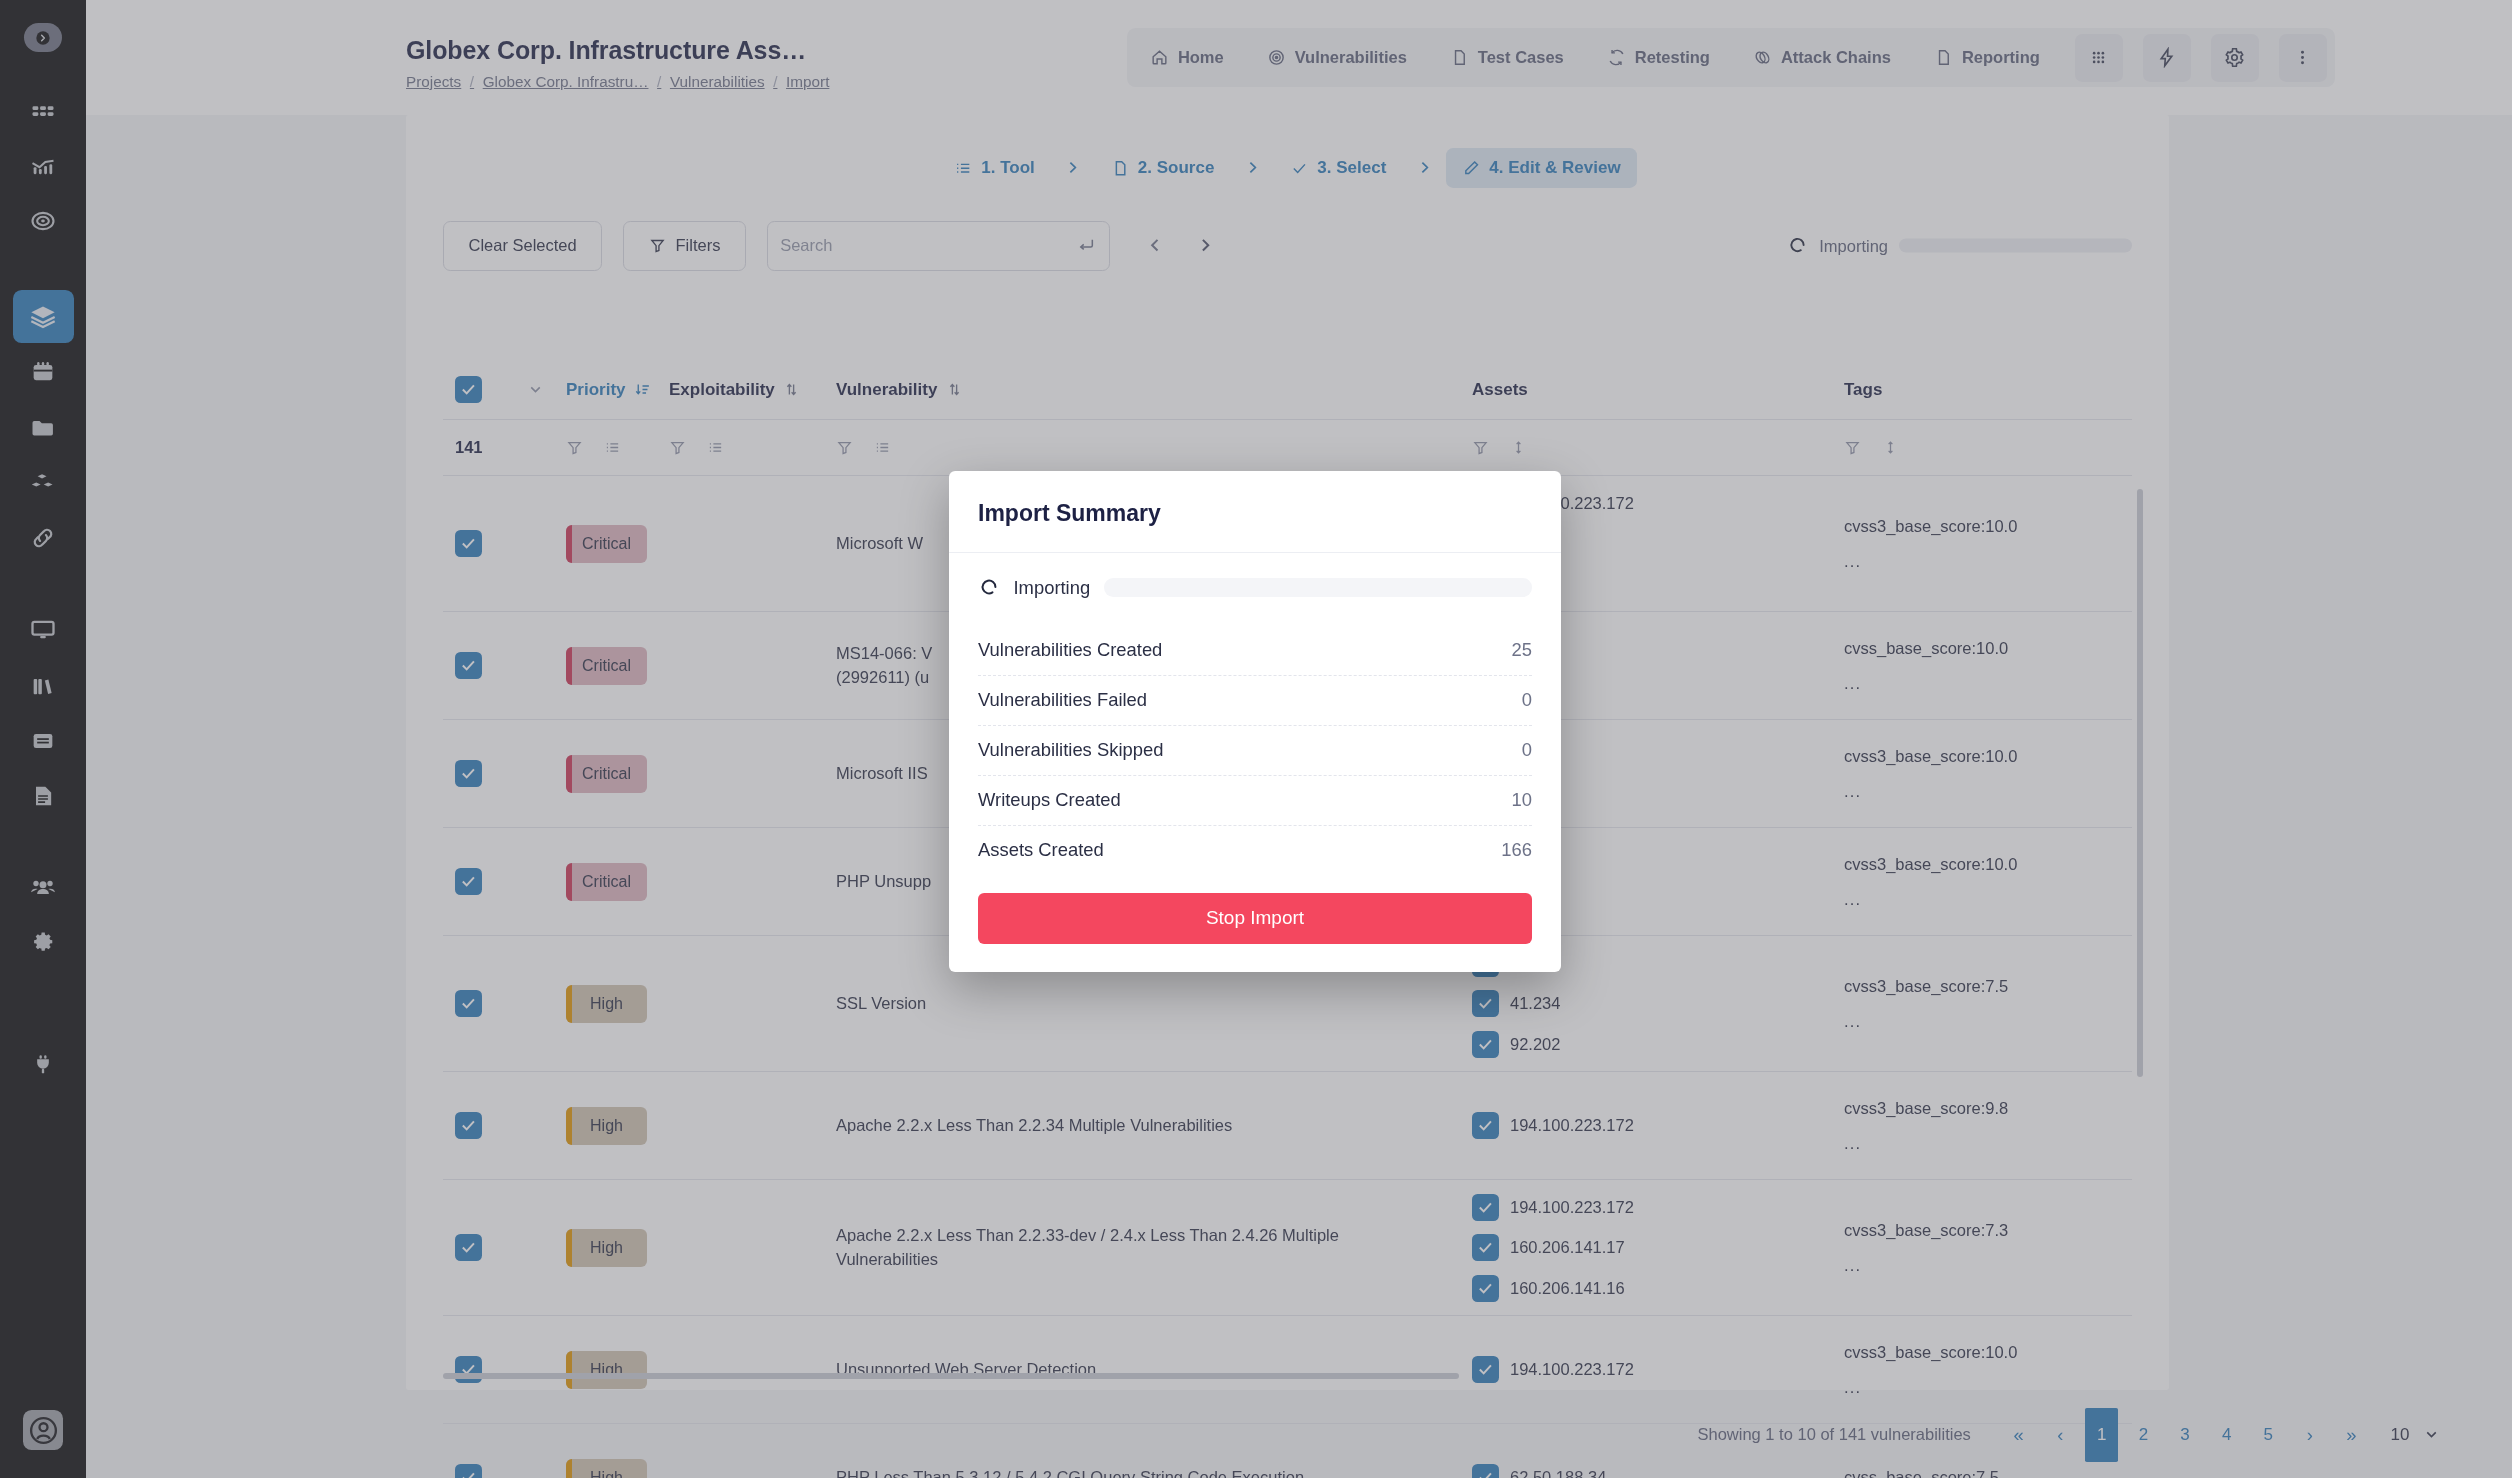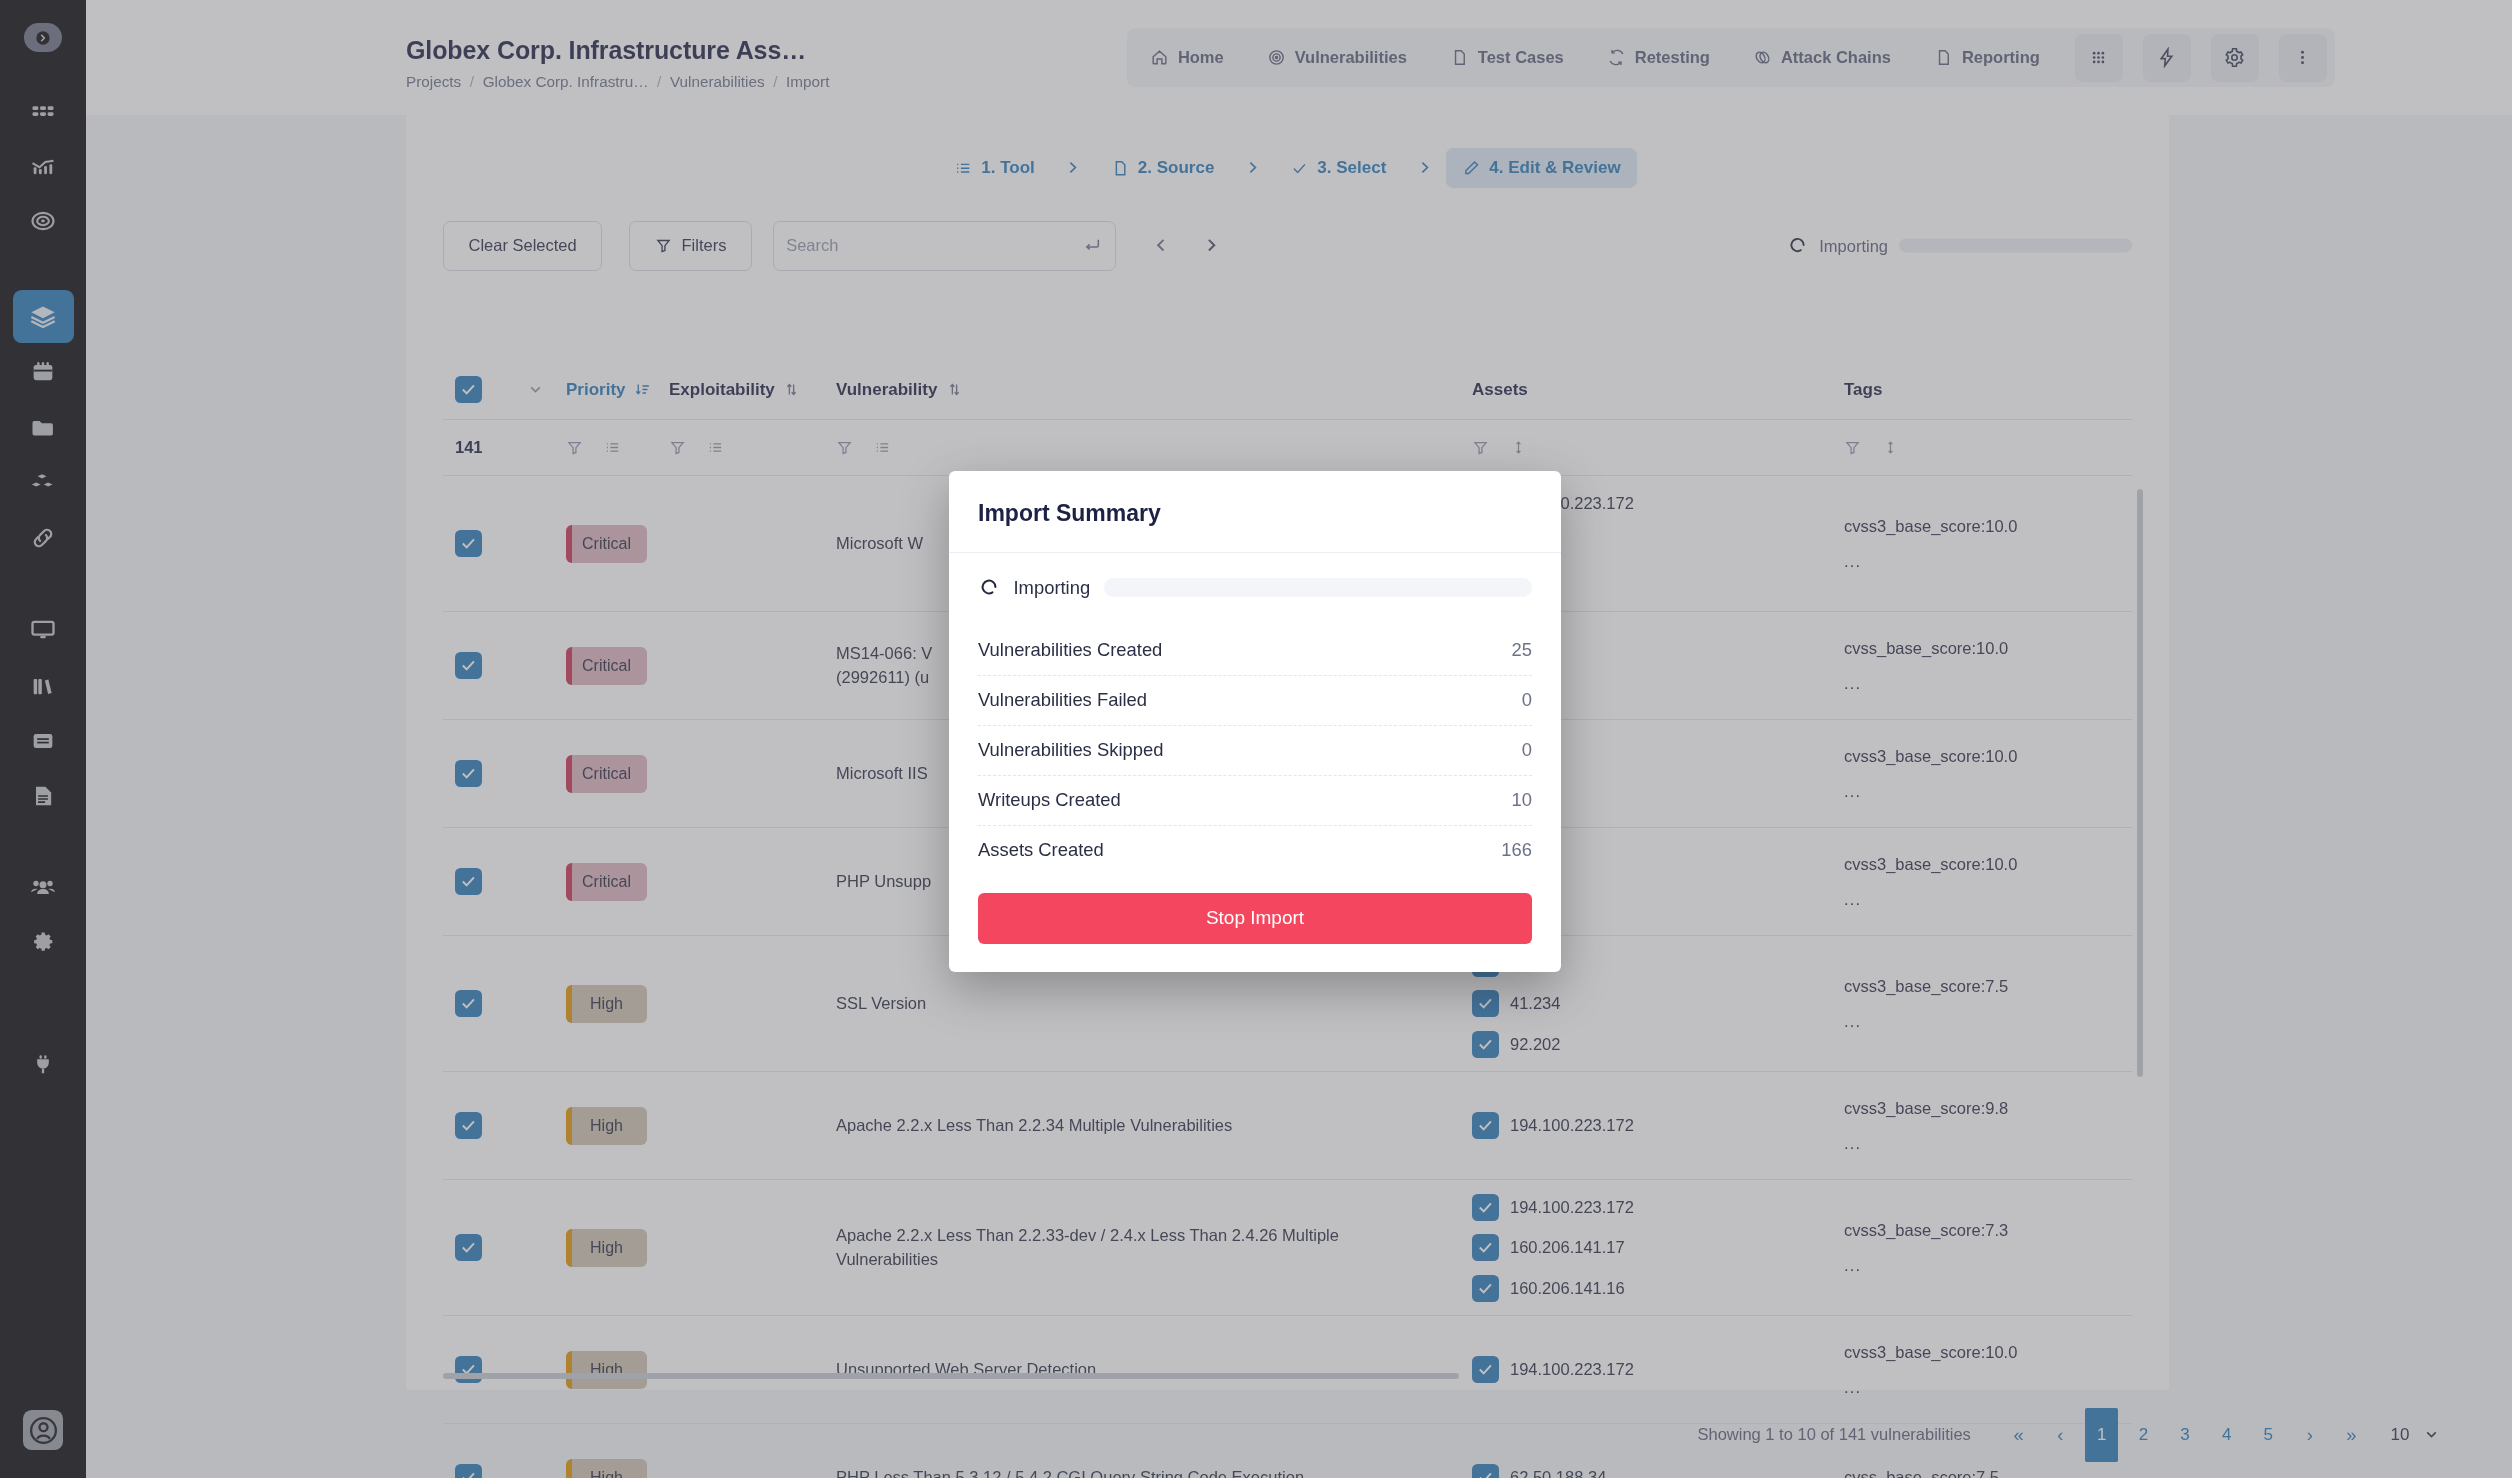--- a/index.html
+++ b/index.html
@@ -47,21 +47,21 @@
 
   
   .page { position: absolute; left: 86px; top: 0; right: 0; bottom: 0; background: #f3f4f7; }
 
   
   .hdr { position: absolute; left: 0; top: 0; right: 0; height: 115px; background: #ffffff; }
   .hdr-title {
     position: absolute; left: 320px; top: 36px;
     font-size: 25px; font-weight: 700; color: #1d2144; letter-spacing: -0.1px;
   }
-  .crumbs { position: absolute; left: 320px; top: 73px; font-size: 15.3px; color: #6d7288; display: flex; gap: 8.6px; }
+  .crumbs { position: absolute; left: 320px; top: 73px; font-size: 15.3px; color: #6d7288; display: flex; gap: 8.6px; text-decoration: underline; }
   .crumbs .sep { color: #a9adbd; }
   .crumbs a { color: #6d7288; text-decoration: none; }
 
   .topnav {
     position: absolute; left: 1041px; top: 28px;
     height: 59px; display: flex; align-items: center; gap: 14px;
     background: #f3f4f7; border-radius: 8.6px; padding: 0 8.6px;
   }
   .navitem {
     display: flex; align-items: center; gap: 8.6px;
@@ -525,21 +525,21 @@
               <path d="M16.5 3.8 20.2 7.5 8.7 19H5v-3.7Z"></path>
             </svg>
           <span>4. Edit &amp; Review</span>
         </div>
       </div>
 
       <div class="toolbar">
         <div class="btn-outline">
           <span>Clear Selected</span>
         </div>
-        <div class="btn-outline" style="margin-left:27px">
+        <div class="btn-outline" style="margin-left:21px">
           <svg viewBox="0 0 24 24">
               <path d="M4 5h16l-6 7.2V19l-4 1.6v-8.4Z"></path>
             </svg>
           <span>Filters</span>
         </div>
         <div class="searchwrap">
           <input type="text" value="" placeholder="Search" style="">
           <span class="enter-ico">
             <svg viewBox="0 0 24 24">
                 <path d="M20 5v7.5a2 2 0 0 1-2 2H5"></path>

